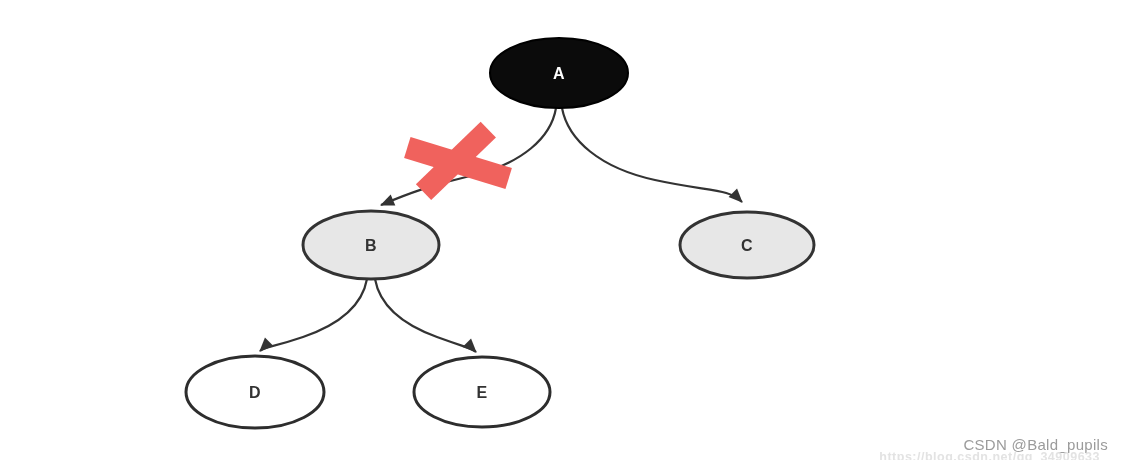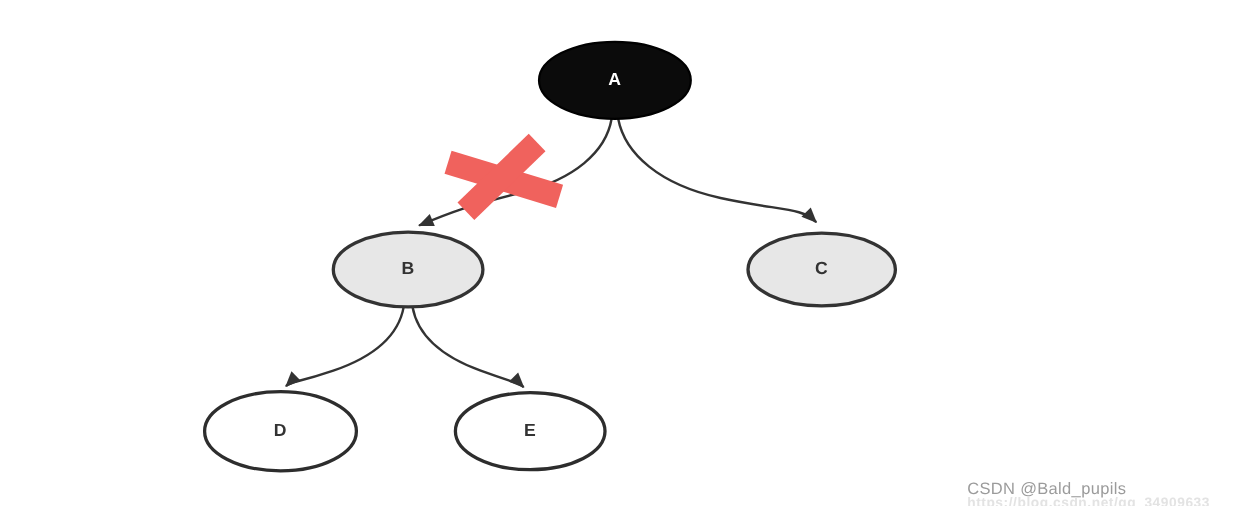--- a/index.html
+++ b/index.html
@@ -23,20 +23,21 @@
   .node-label {
     font-family: "Liberation Sans", sans-serif;
     font-size: 16px;
     font-weight: bold;
     letter-spacing: 0.5px;
   }
   .watermark {
     position: absolute;
     right: 16px;
     bottom: 0;
+    text-align: right;
     line-height: 1.1;
     pointer-events: none;
   }
   .watermark-author {
     font-size: 15px;
     color: #9b9b9b;
     letter-spacing: 0.3px;
   }
   .watermark-url {
     font-size: 12.5px;

